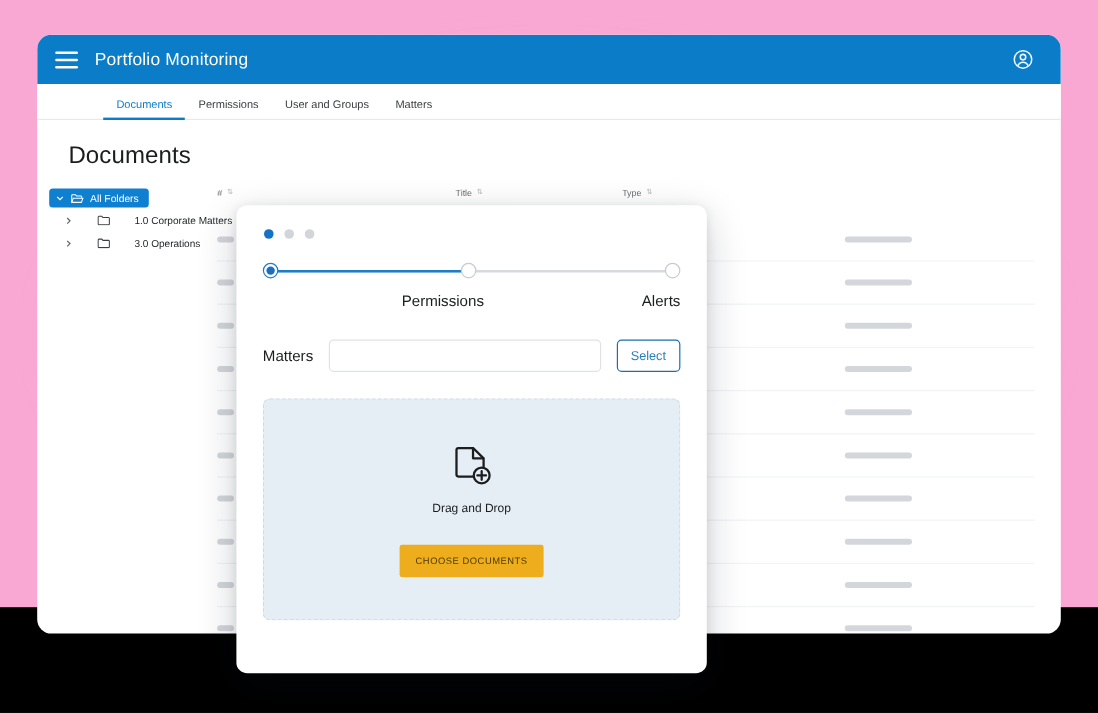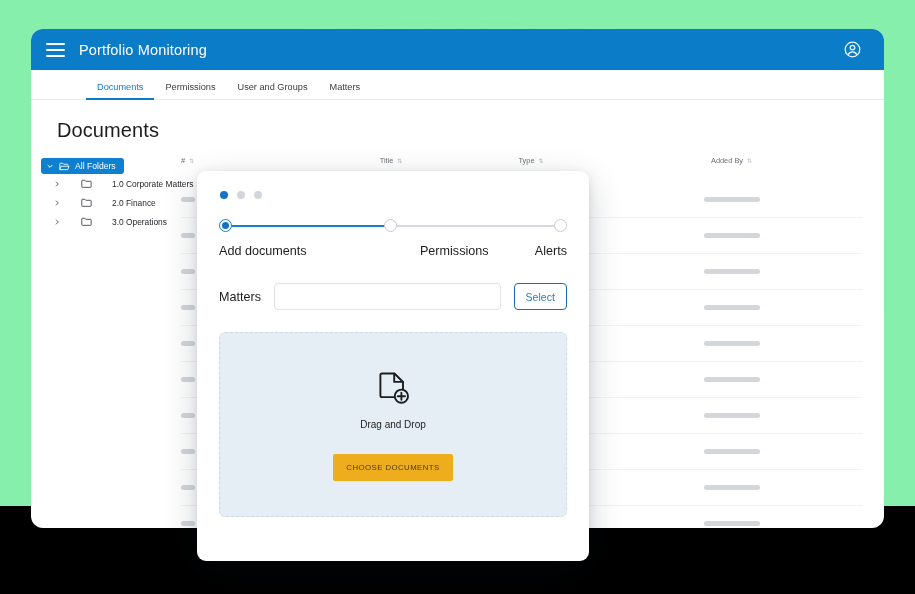--- a/index.html
+++ b/index.html
@@ -2,21 +2,21 @@
 <html><head>
 <meta charset="utf-8">
 <style>
   * { box-sizing: border-box; margin: 0; padding: 0; }
   html, body {
     width: 915px; height: 594px;
     overflow: hidden;
     background: #000000;
     font-family: "Liberation Sans", sans-serif;
   }
-  #stage { position: relative; width: 915px; height: 506px; background: #86efac; }
+  #stage { position: relative; width: 915px; height: 506px; background: #f9a8d4; }
 
   
   .glow {
     position: absolute;
     left: 18px; top: 16px; width: 880px; height: 526px;
     border-radius: 26px;
     background: radial-gradient(ellipse at center, rgba(255,255,255,0.11) 0%, rgba(255,255,255,0.055) 48%, rgba(255,255,255,0.0) 72%);
     filter: blur(7px);
   }
   .glow2 {
@@ -261,29 +261,20 @@
           <div class="tree-item">
             <svg class="chev" viewBox="0 0 12 12" fill="none" stroke="currentColor" stroke-width="1.5">
               <path d="M4.5 2.5 L8 6 L4.5 9.5"></path>
             </svg>
             <svg class="folder-ico" viewBox="0 0 14 11" fill="none" stroke="currentColor" stroke-width="1.1">
               <path d="M1 9.6V2.2a.8.8 0 0 1 .8-.8h3.1l1.2 1.3h6a.8.8 0 0 1 .8.8v6.1a.8.8 0 0 1-.8.8H1.8a.8.8 0 0 1-.8-.8z"></path>
             </svg>
             <span>1.0 Corporate Matters</span>
           </div>
 
-          <div class="tree-item">
-            <svg class="chev" viewBox="0 0 12 12" fill="none" stroke="currentColor" stroke-width="1.5">
-              <path d="M4.5 2.5 L8 6 L4.5 9.5"></path>
-            </svg>
-            <svg class="folder-ico" viewBox="0 0 14 11" fill="none" stroke="currentColor" stroke-width="1.1">
-              <path d="M1 9.6V2.2a.8.8 0 0 1 .8-.8h3.1l1.2 1.3h6a.8.8 0 0 1 .8.8v6.1a.8.8 0 0 1-.8.8H1.8a.8.8 0 0 1-.8-.8z"></path>
-            </svg>
-            <span>2.0 Finance</span>
-          </div>
 
           <div class="tree-item">
             <svg class="chev" viewBox="0 0 12 12" fill="none" stroke="currentColor" stroke-width="1.5">
               <path d="M4.5 2.5 L8 6 L4.5 9.5"></path>
             </svg>
             <svg class="folder-ico" viewBox="0 0 14 11" fill="none" stroke="currentColor" stroke-width="1.1">
               <path d="M1 9.6V2.2a.8.8 0 0 1 .8-.8h3.1l1.2 1.3h6a.8.8 0 0 1 .8.8v6.1a.8.8 0 0 1-.8.8H1.8a.8.8 0 0 1-.8-.8z"></path>
             </svg>
             <span>3.0 Operations</span>
           </div>
@@ -297,24 +288,20 @@
               <span class="sort">⇅</span>
             </div>
             <div class="th c-title">
               <span>Title</span>
               <span class="sort">⇅</span>
             </div>
             <div class="th c-type">
               <span>Type</span>
               <span class="sort">⇅</span>
             </div>
-            <div class="th c-added">
-              <span>Added By</span>
-              <span class="sort">⇅</span>
-            </div>
           </div>
           <div class="rows" id="table-rows">
               <div class="row">
                 <div class="cell c-num">
                   <span class="pill s"></span>
                 </div>
                 <div class="cell c-title"></div>
                 <div class="cell c-type"></div>
                 <div class="cell c-added">
                   <span class="pill m"></span>
@@ -426,21 +413,20 @@
 
     <div class="stepper">
       <div class="track"></div>
       <div class="track-fill"></div>
       <div class="node done n1"></div>
       <div class="node n2"></div>
       <div class="node n3"></div>
     </div>
 
     <div class="steplabels">
-      <span class="sl1">Add documents</span>
       <span class="sl2">Permissions</span>
       <span class="sl3">Alerts</span>
     </div>
 
     <div class="loc-row">
       <div class="loc-label">Matters</div>
       <input class="loc-input" type="text" placeholder="" style="">
       <button class="select-btn">Select</button>
     </div>
 

